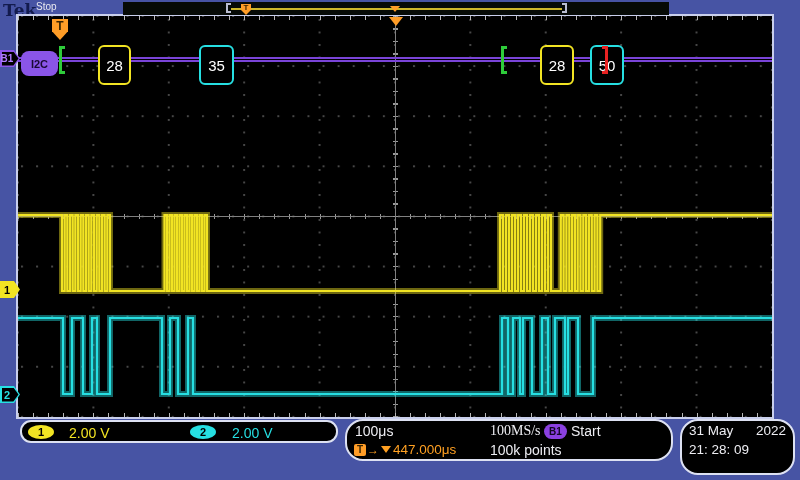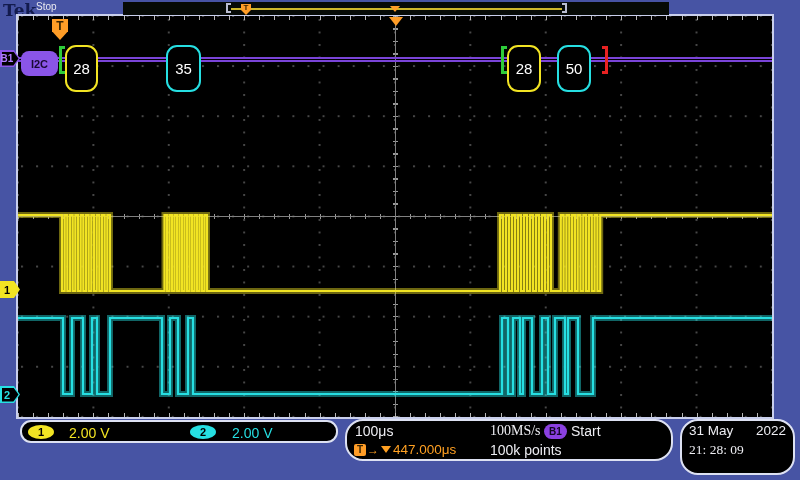--- a/index.html
+++ b/index.html
@@ -28,22 +28,22 @@
   .v-centerline{left:377px;top:0;width:1px;height:401px;background:#808080;}
   .edge-ticks-top{left:0;top:0;width:754px;height:4px;
      background:repeating-linear-gradient(90deg,#b8b8b8 0 1px,transparent 1px 15.08px);}
   .edge-ticks-bottom{left:0;bottom:0;width:754px;height:4px;
      background:repeating-linear-gradient(90deg,#b8b8b8 0 1px,transparent 1px 15.08px);}
   svg.waves{position:absolute;left:0;top:0;}
 
   
   .busline{left:0;top:41px;width:754px;height:5px;
      border-top:2px solid #7a44d8;border-bottom:2px solid #7a44d8;box-sizing:border-box;}
-  .dbox{top:29px;height:47px;box-sizing:border-box;background:#000;border-radius:11px;
-        color:#fff;font-size:15px;display:flex;align-items:center;justify-content:center;}
+  .dbox{top:29px;height:40px;box-sizing:border-box;background:#000;border-radius:6px;
+        color:#fff;font-size:15px;display:flex;align-items:center;justify-content:center;margin-left:33px;}
   .dbox.addr{border:2px solid #f2e423;}
   .dbox.data{border:2px solid #26dfe2;}
   .bracket{top:30px;width:6px;height:28px;box-sizing:border-box;}
   .bracket.start{border-left:3px solid #2ecc3a;border-top:3px solid #2ecc3a;border-bottom:3px solid #2ecc3a;}
   .bracket.stop{border-right:3px solid #e82222;border-top:3px solid #e82222;border-bottom:3px solid #e82222;}
 
   
   .tshield{left:34px;top:3px;width:16px;height:21px;background:#ff9d27;
      clip-path:polygon(0 0,100% 0,100% 58%,50% 100%,0 58%);
      color:#3a2400;font-size:12px;font-weight:bold;text-align:center;line-height:15px;}
@@ -95,21 +95,21 @@
   .hb-rec{position:absolute;left:143px;top:21px;}
   .trigline{position:absolute;left:7px;top:21px;color:#ffa022;font-size:13.5px;display:flex;align-items:center;gap:1px;}
   .trig-t{width:12px;height:12px;background:#ff9d27;border-radius:2px;color:#3a2400;
      font-size:10px;font-weight:bold;text-align:center;line-height:12px;}
   .trig-arrow{font-size:12px;}
   .trig-tri{width:0;height:0;border-left:5px solid transparent;border-right:5px solid transparent;
      border-top:7px solid #ffa022;margin:0 1px;}
 
   .dtbox{left:680px;top:419px;width:115px;height:56px;font-size:13.5px;}
   .dt-row1{position:absolute;left:7px;right:7px;top:2px;display:flex;justify-content:space-between;}
-  .dt-row2{position:absolute;left:7px;top:21px;font-family:Liberation Serif, serif;}
+  .dt-row2{position:absolute;left:7px;top:21px;}
 </style>
 </head>
 <body>
 
 <div class="screen">
 
   <div class="abs logo">Tek</div>
   <div class="abs runstate">Stop</div>
 
   <div class="abs grat">

